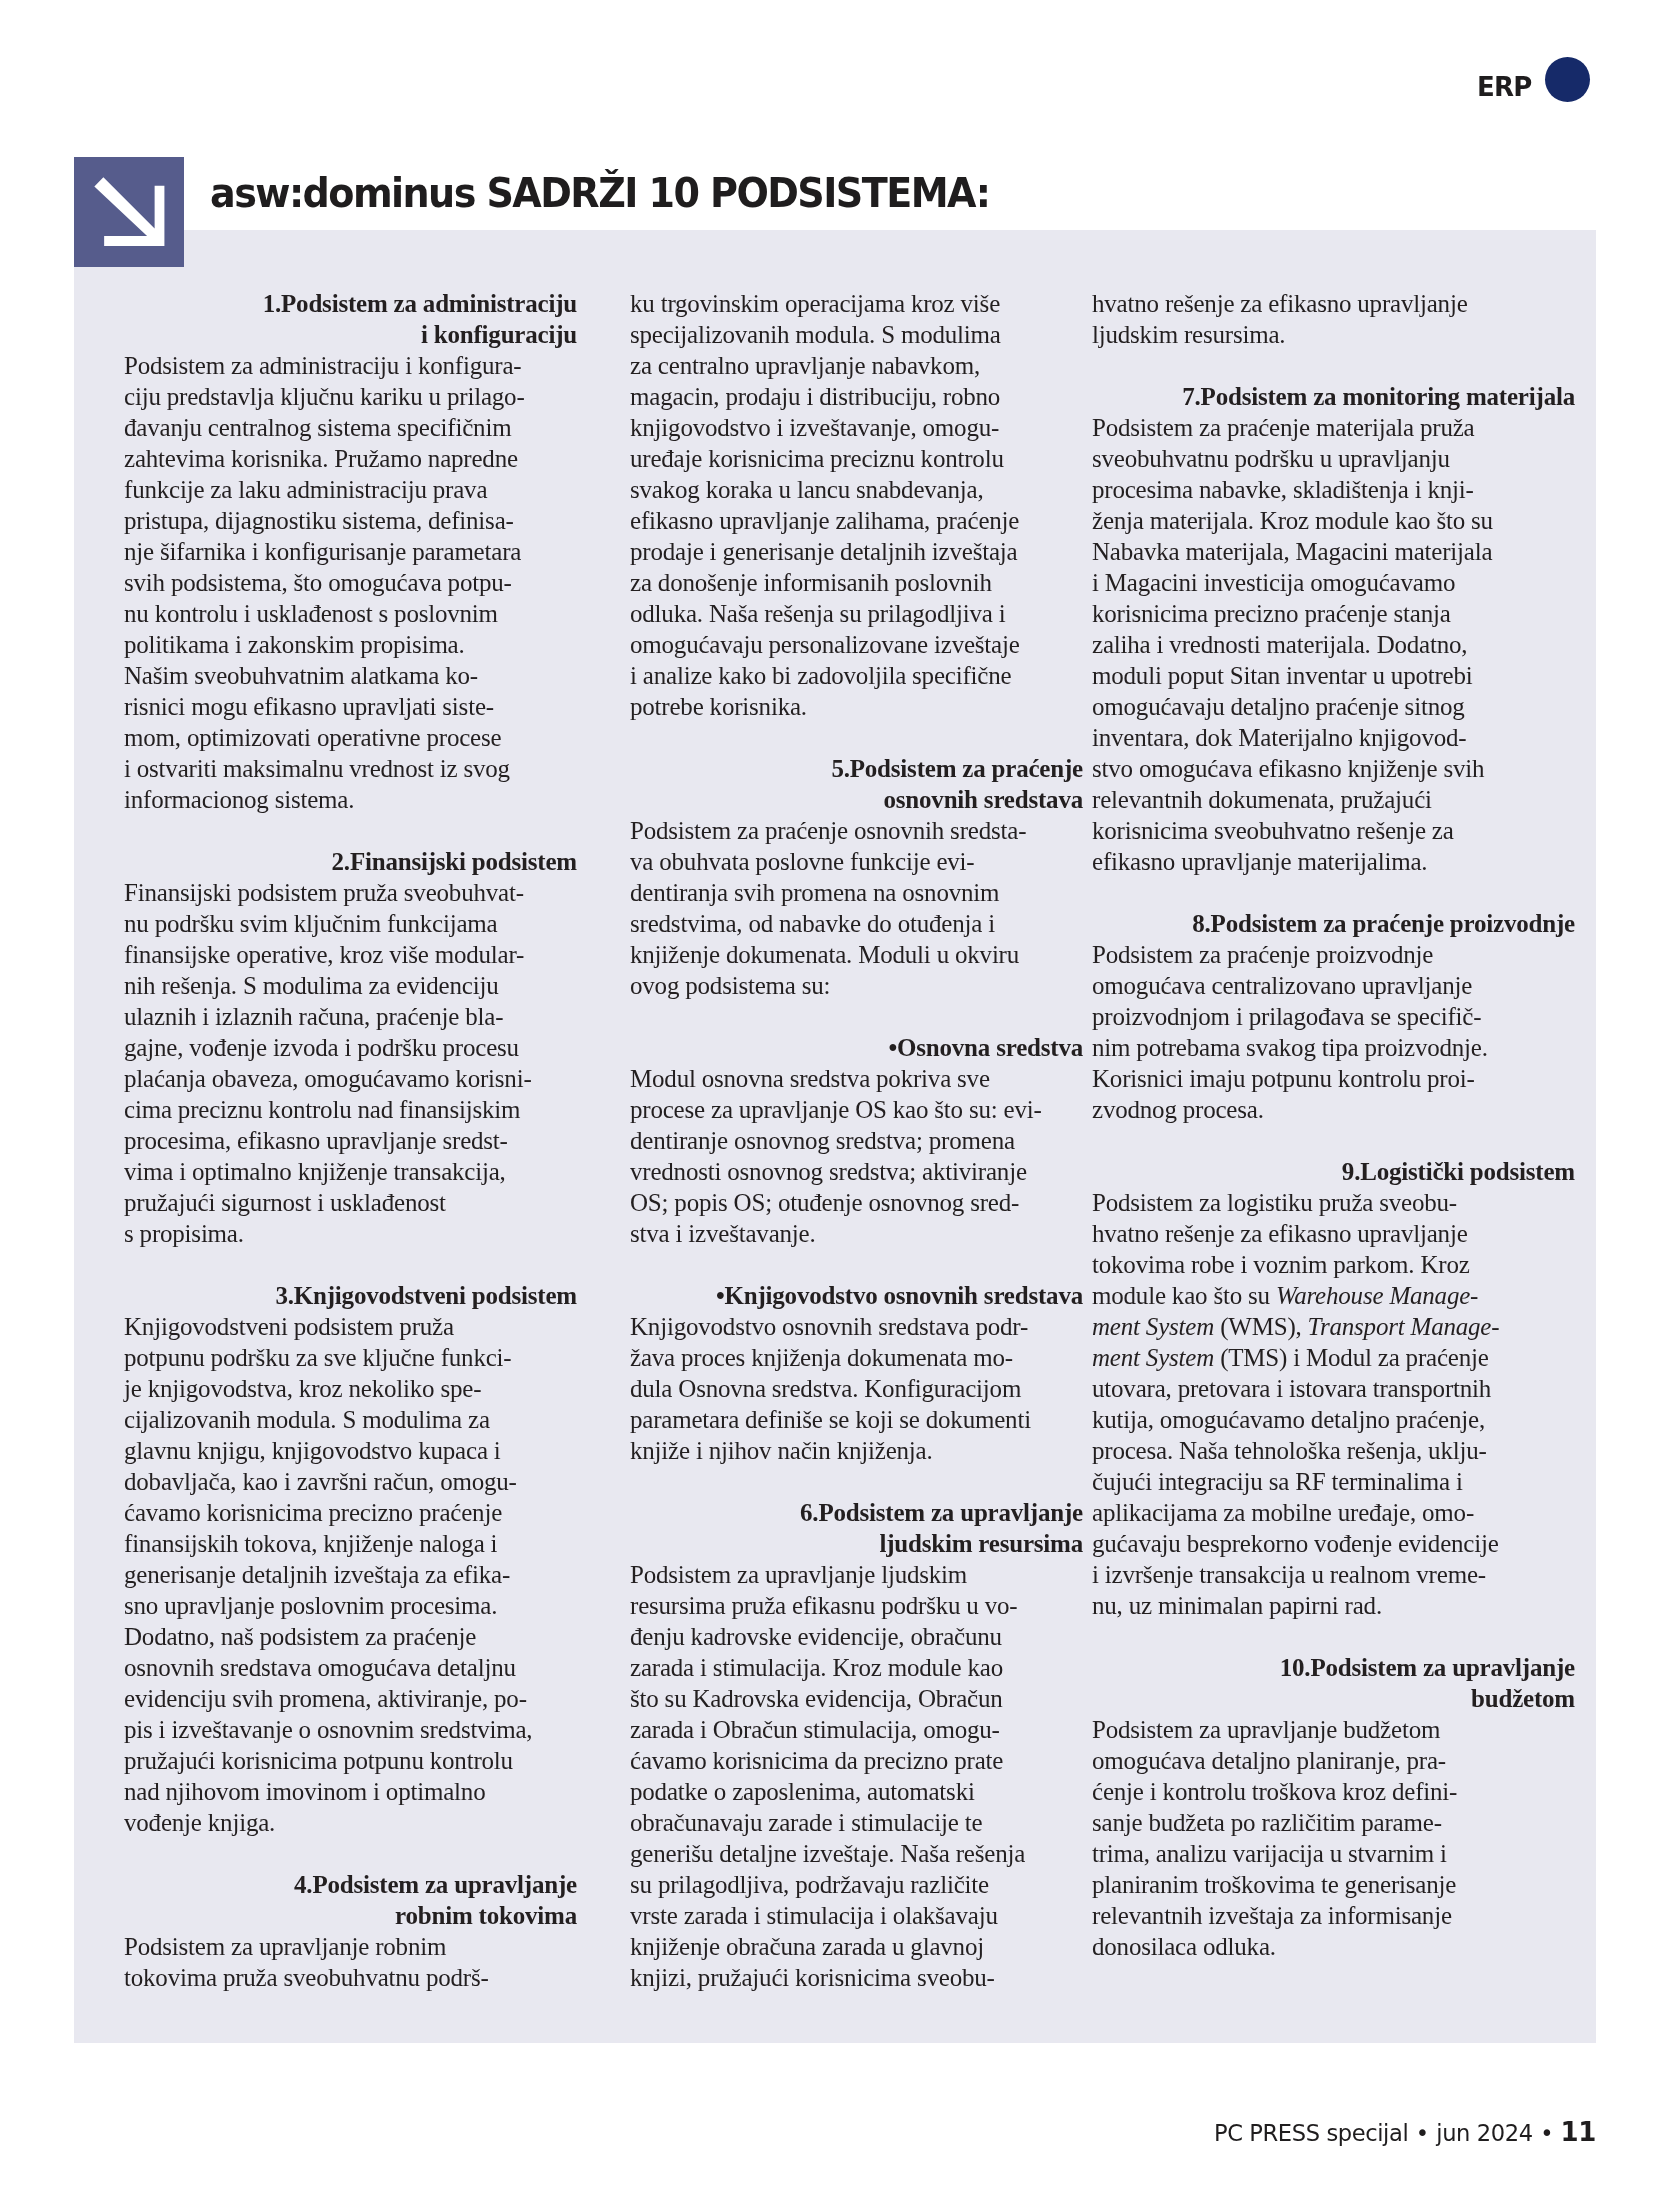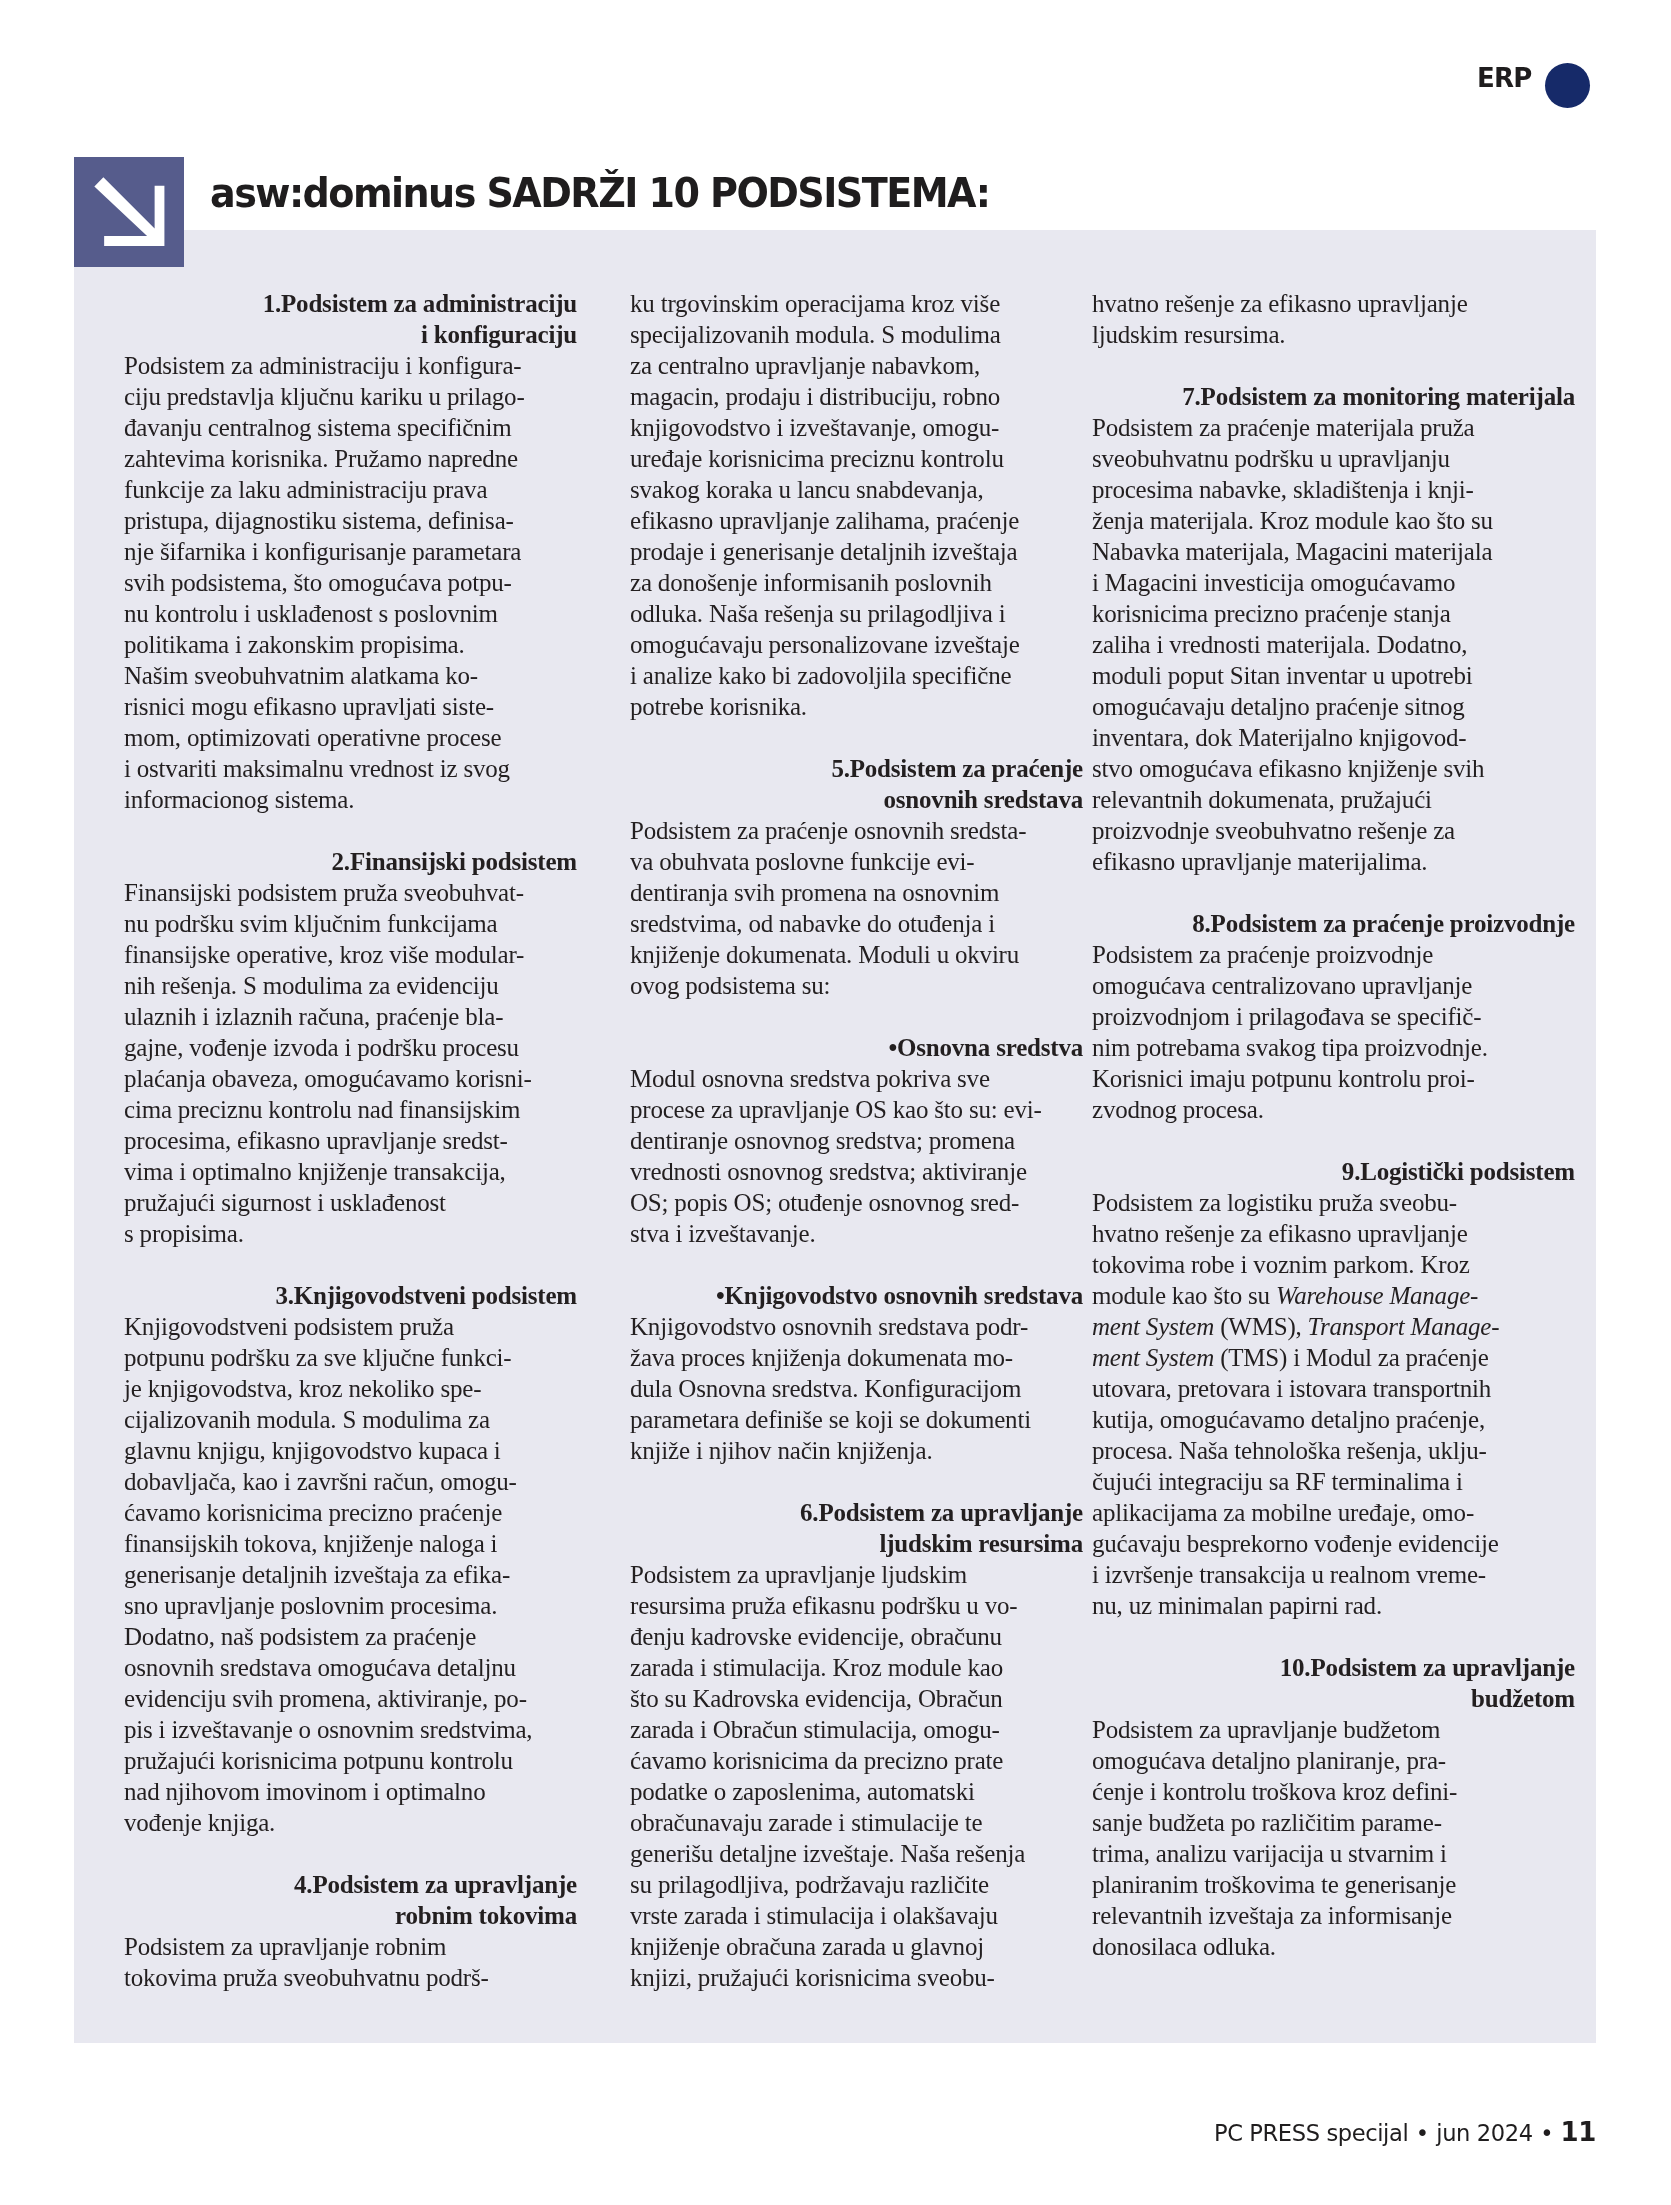--- a/index.html
+++ b/index.html
@@ -1,17 +1,17 @@
 <!DOCTYPE html>
 <html style="font-size:12px"><head>
 <meta charset="utf-8">
 <style>
   html, body { margin:0; padding:0; background:#ffffff; }
   body { width:1671px; height:2205px; position:relative; overflow:hidden; color:#1f1d1e; }
-  .erp-tag { position:absolute; top:63px; left:1477px; height:39px; display:flex; align-items:flex-start; }
+  .erp-tag { position:absolute; top:63px; left:1477px; height:39px; display:flex; align-items:flex-end; }
   .erp-label { font-family:"DejaVu Sans", sans-serif; font-weight:bold; font-size:26px; letter-spacing:-0.8px; color:#1f1d1e; }
   .erp-dot { width:45px; height:45px; border-radius:50%; background:#162a69; margin-left:13.6px; }
 
   .panel { position:absolute; left:74px; top:230px; width:1522px; height:1813px; background:#e8e8f0; }
   .icon-box { position:absolute; left:74px; top:157px; width:110px; height:110px; background:#565c8c; }
   .icon-box svg { display:block; }
   .title { position:absolute; left:210px; top:167px; height:53px; line-height:53px; margin:0;
            font-family:"DejaVu Sans", sans-serif; font-weight:bold; font-size:41px; letter-spacing:-1.7px;
            color:#1f1d1e; white-space:nowrap; transform:scaleX(0.93); transform-origin:left center; }
 
@@ -173,21 +173,21 @@
     <div class="line">ženja materijala. Kroz module kao što su</div>
     <div class="line">Nabavka materijala, Magacini materijala</div>
     <div class="line">i Magacini investicija omogućavamo</div>
     <div class="line">korisnicima precizno praćenje stanja</div>
     <div class="line">zaliha i vrednosti materijala. Dodatno,</div>
     <div class="line">moduli poput Sitan inventar u upotrebi</div>
     <div class="line">omogućavaju detaljno praćenje sitnog</div>
     <div class="line">inventara, dok Materijalno knjigovod-</div>
     <div class="line">stvo omogućava efikasno knjiženje svih</div>
     <div class="line">relevantnih dokumenata, pružajući</div>
-    <div class="line">proizvodnje sveobuhvatno rešenje za</div>
+    <div class="line">korisnicima sveobuhvatno rešenje za</div>
     <div class="line">efikasno upravljanje materijalima.</div>
     <div class="line"></div>
     <div class="line h"><span class="num">8.</span><span>Podsistem za praćenje proizvodnje</span></div>
     <div class="line">Podsistem za praćenje proizvodnje</div>
     <div class="line">omogućava centralizovano upravljanje</div>
     <div class="line">proizvodnjom i prilagođava se specifič-</div>
     <div class="line">nim potrebama svakog tipa proizvodnje.</div>
     <div class="line">Korisnici imaju potpunu kontrolu proi-</div>
     <div class="line">zvodnog procesa.</div>
     <div class="line"></div>

